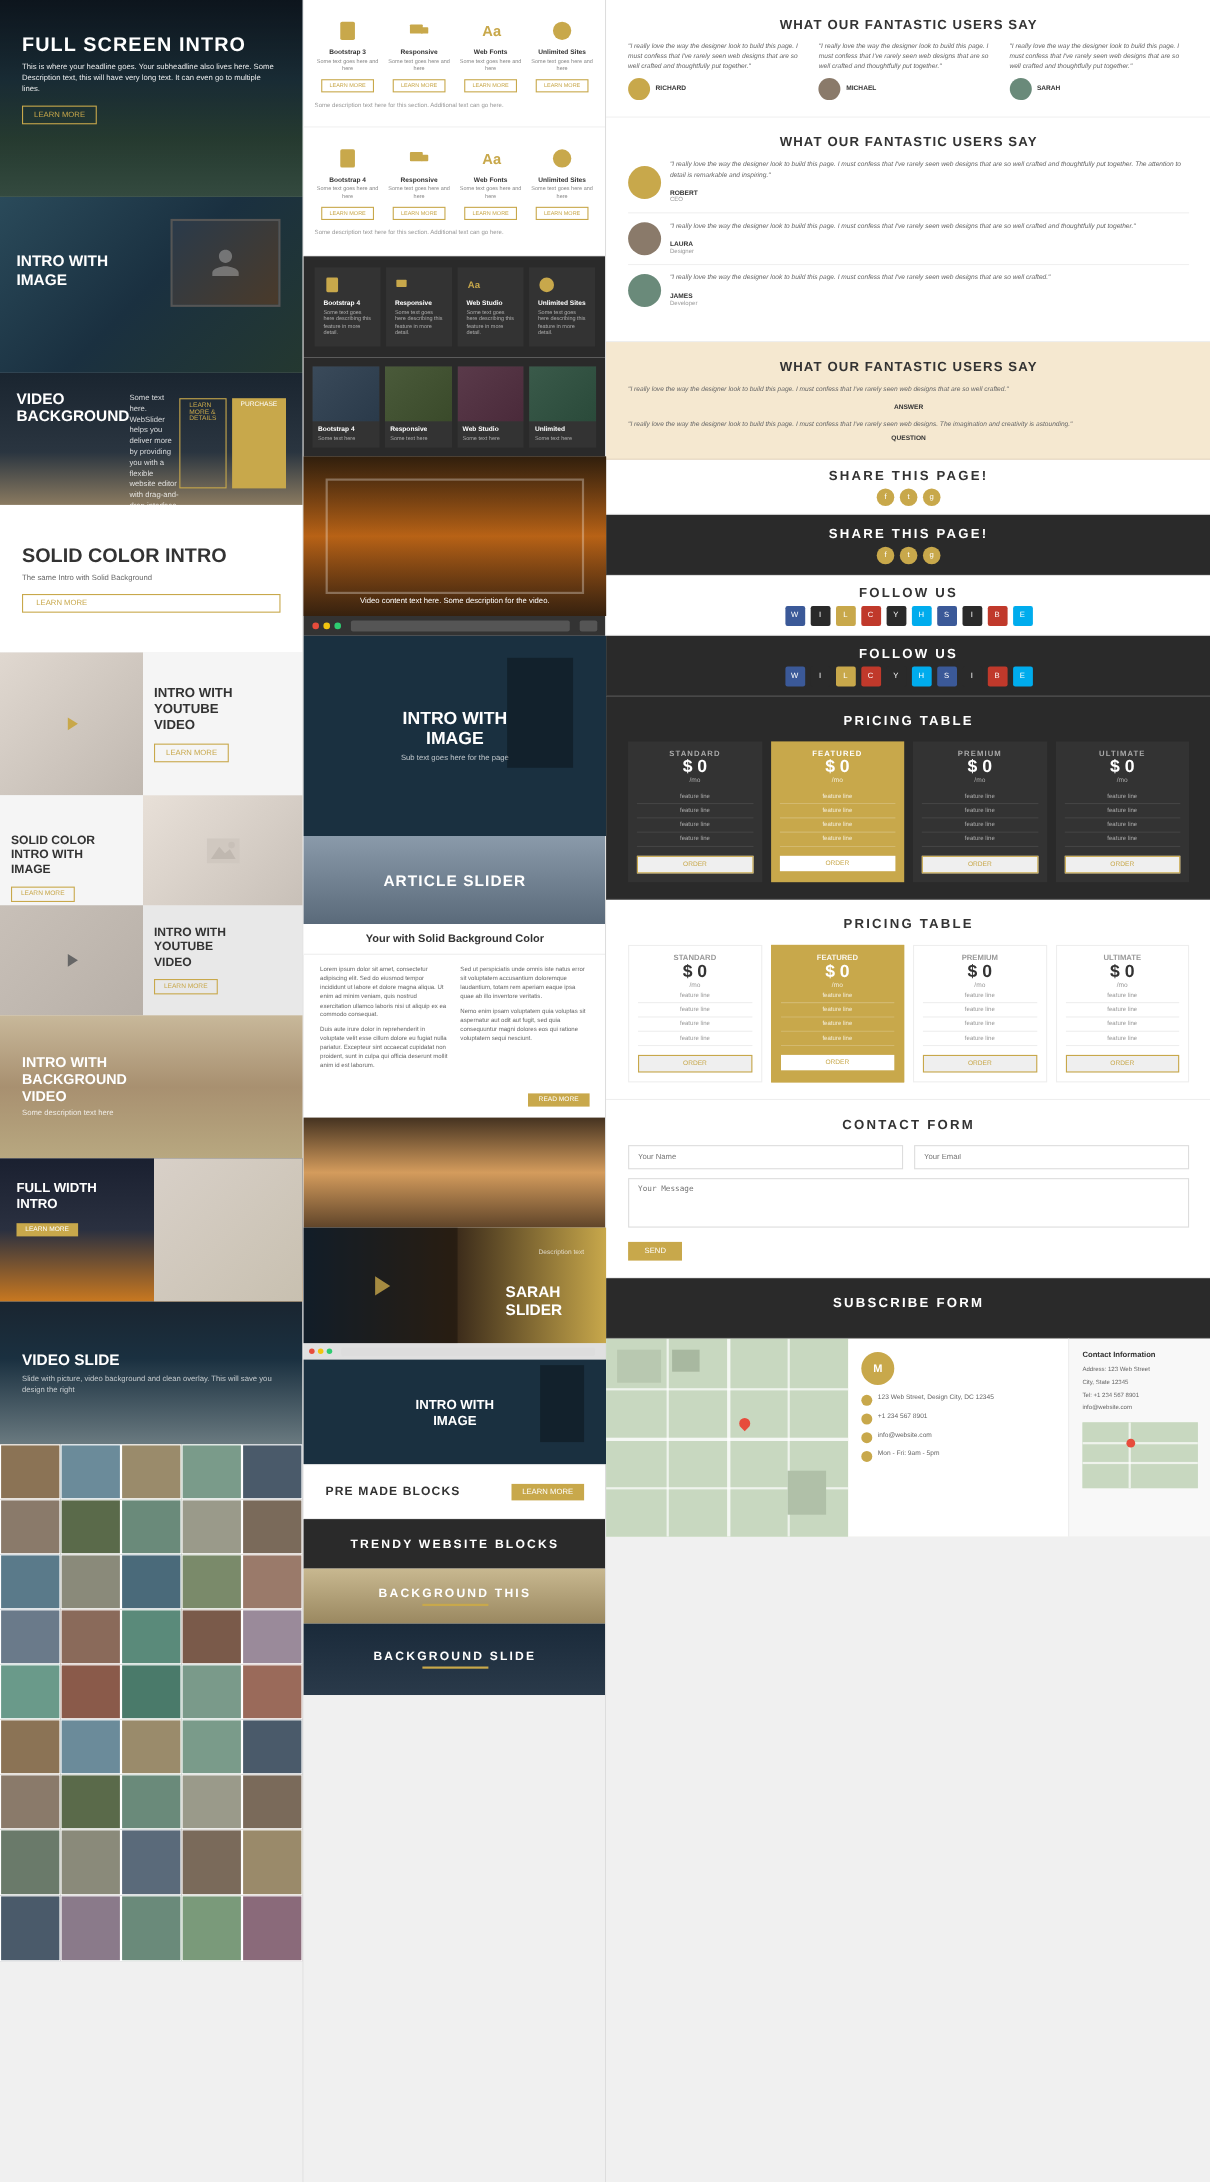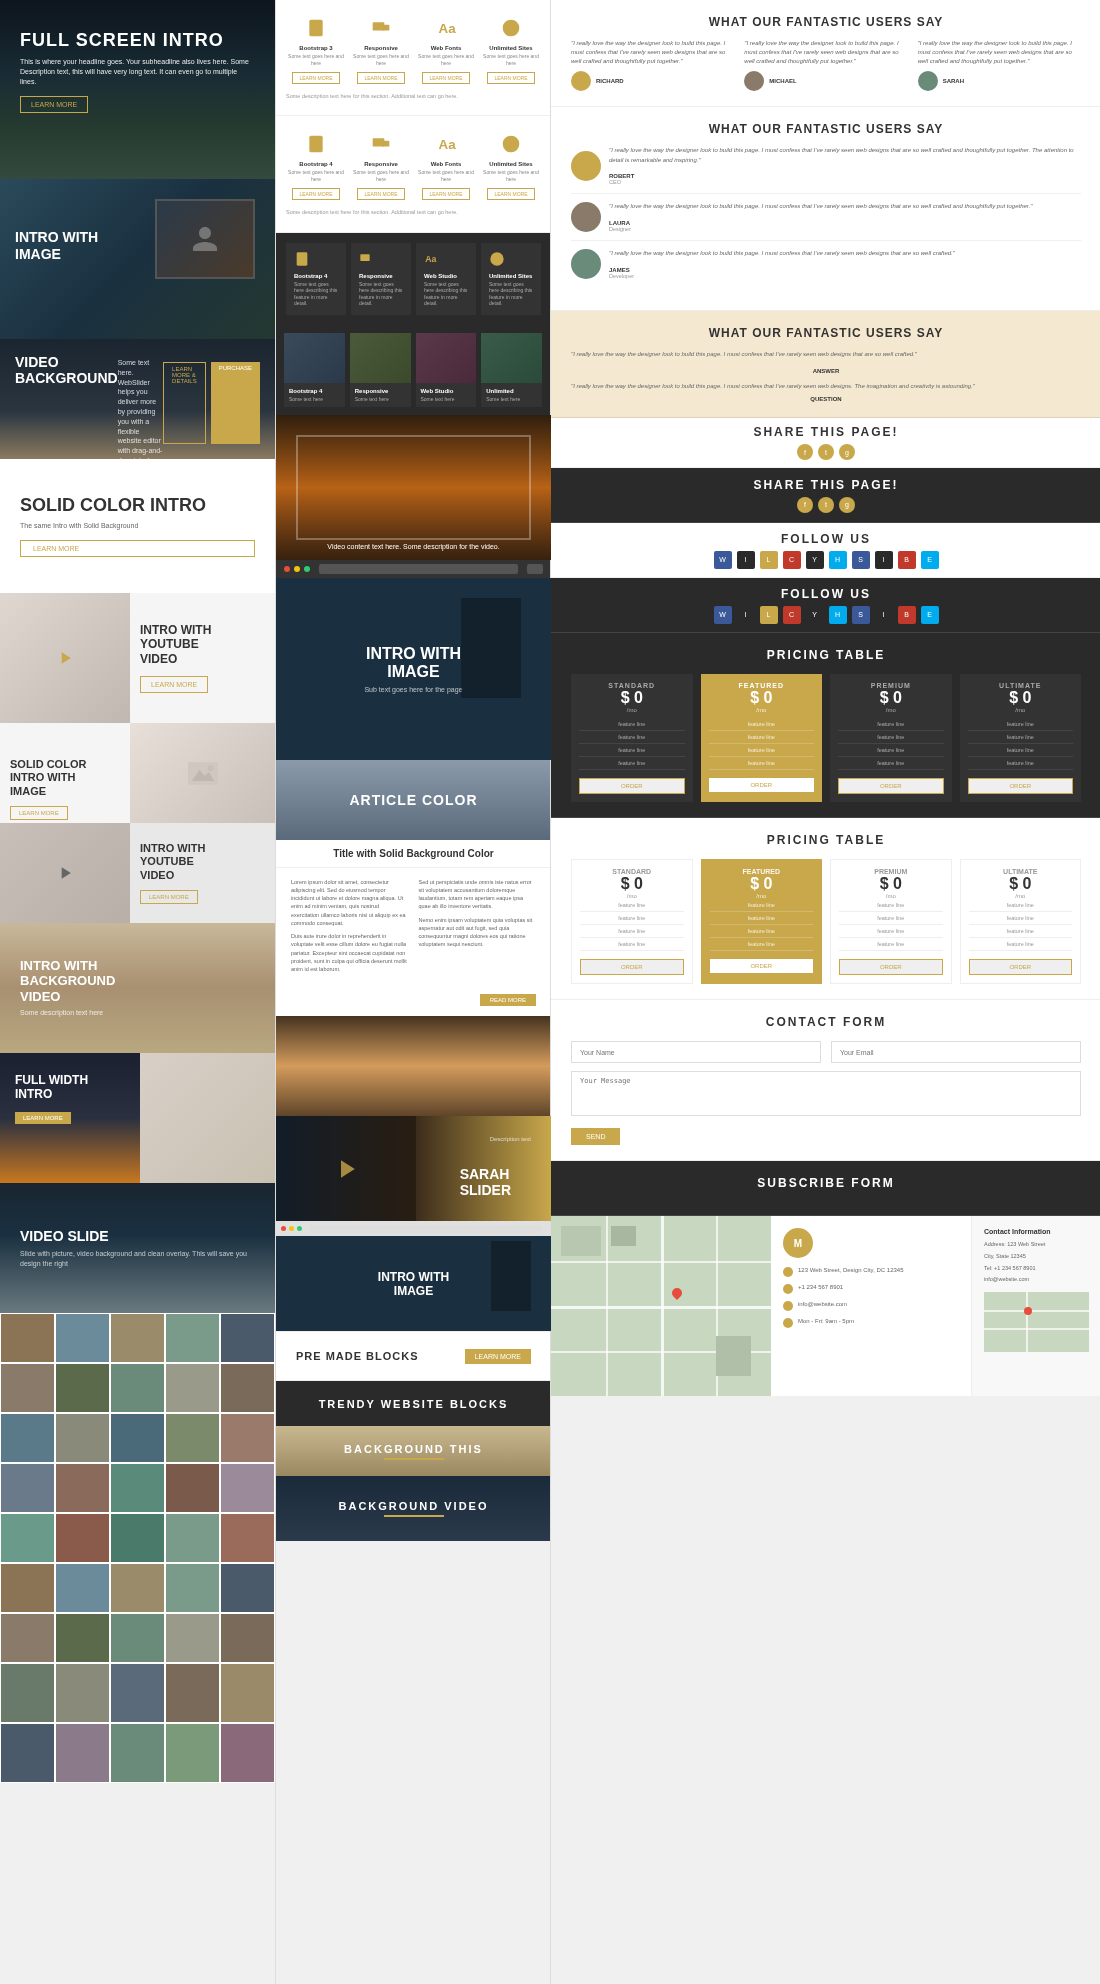--- a/index.html
+++ b/index.html
@@ -672,23 +672,23 @@
           <div class="bc-title" style="white-space:pre-line;">INTRO WITH
 IMAGE</div>
           <div class="bc-subtitle">Sub text goes here for the page</div>
         </div>
         <div class="bc-person"></div>
       </div>
     </div>
 
     <div class="article-header-section">
       <div class="ah-header">
-        <div class="ah-title">ARTICLE COLOR</div>
-      </div>
-      <div class="ah-solid-title">Title with Solid Background Color</div>
+        <div class="ah-title">ARTICLE SLIDER</div>
+      </div>
+      <div class="ah-solid-title">Your with Solid Background Color</div>
       <div class="ah-body">
         <div class="ah-text-col">
           <div class="ah-para">Lorem ipsum dolor sit amet, consectetur adipiscing elit. Sed do eiusmod tempor incididunt ut labore et dolore magna aliqua. Ut enim ad minim veniam, quis nostrud exercitation ullamco laboris nisi ut aliquip ex ea commodo consequat.</div>
           <div class="ah-para">Duis aute irure dolor in reprehenderit in voluptate velit esse cillum dolore eu fugiat nulla pariatur. Excepteur sint occaecat cupidatat non proident, sunt in culpa qui officia deserunt mollit anim id est laborum.</div>
         </div>
         <div class="ah-text-col">
           <div class="ah-para">Sed ut perspiciatis unde omnis iste natus error sit voluptatem accusantium doloremque laudantium, totam rem aperiam eaque ipsa quae ab illo inventore veritatis.</div>
           <div class="ah-para">Nemo enim ipsam voluptatem quia voluptas sit aspernatur aut odit aut fugit, sed quia consequuntur magni dolores eos qui ratione voluptatem sequi nesciunt.</div>
         </div>
       </div>
@@ -735,21 +735,21 @@
     </div>
 
     <div class="bg-image-section">
       <div style="text-align:center;">
         <div class="bis-title">BACKGROUND THIS</div>
         <div class="bis-underline"></div>
       </div>
     </div>
 
     <div class="bg-video-section">
-      <div class="bvs-title">BACKGROUND VIDEO</div>
+      <div class="bvs-title">BACKGROUND SLIDE</div>
       <div class="bvs-line"></div>
     </div>
 
     <div class="spacer-filler"></div>
   </div>
 
   <div class="right-col">
 
     <div class="wofus1">
       <div class="wofus-title">WHAT OUR FANTASTIC USERS SAY</div>

